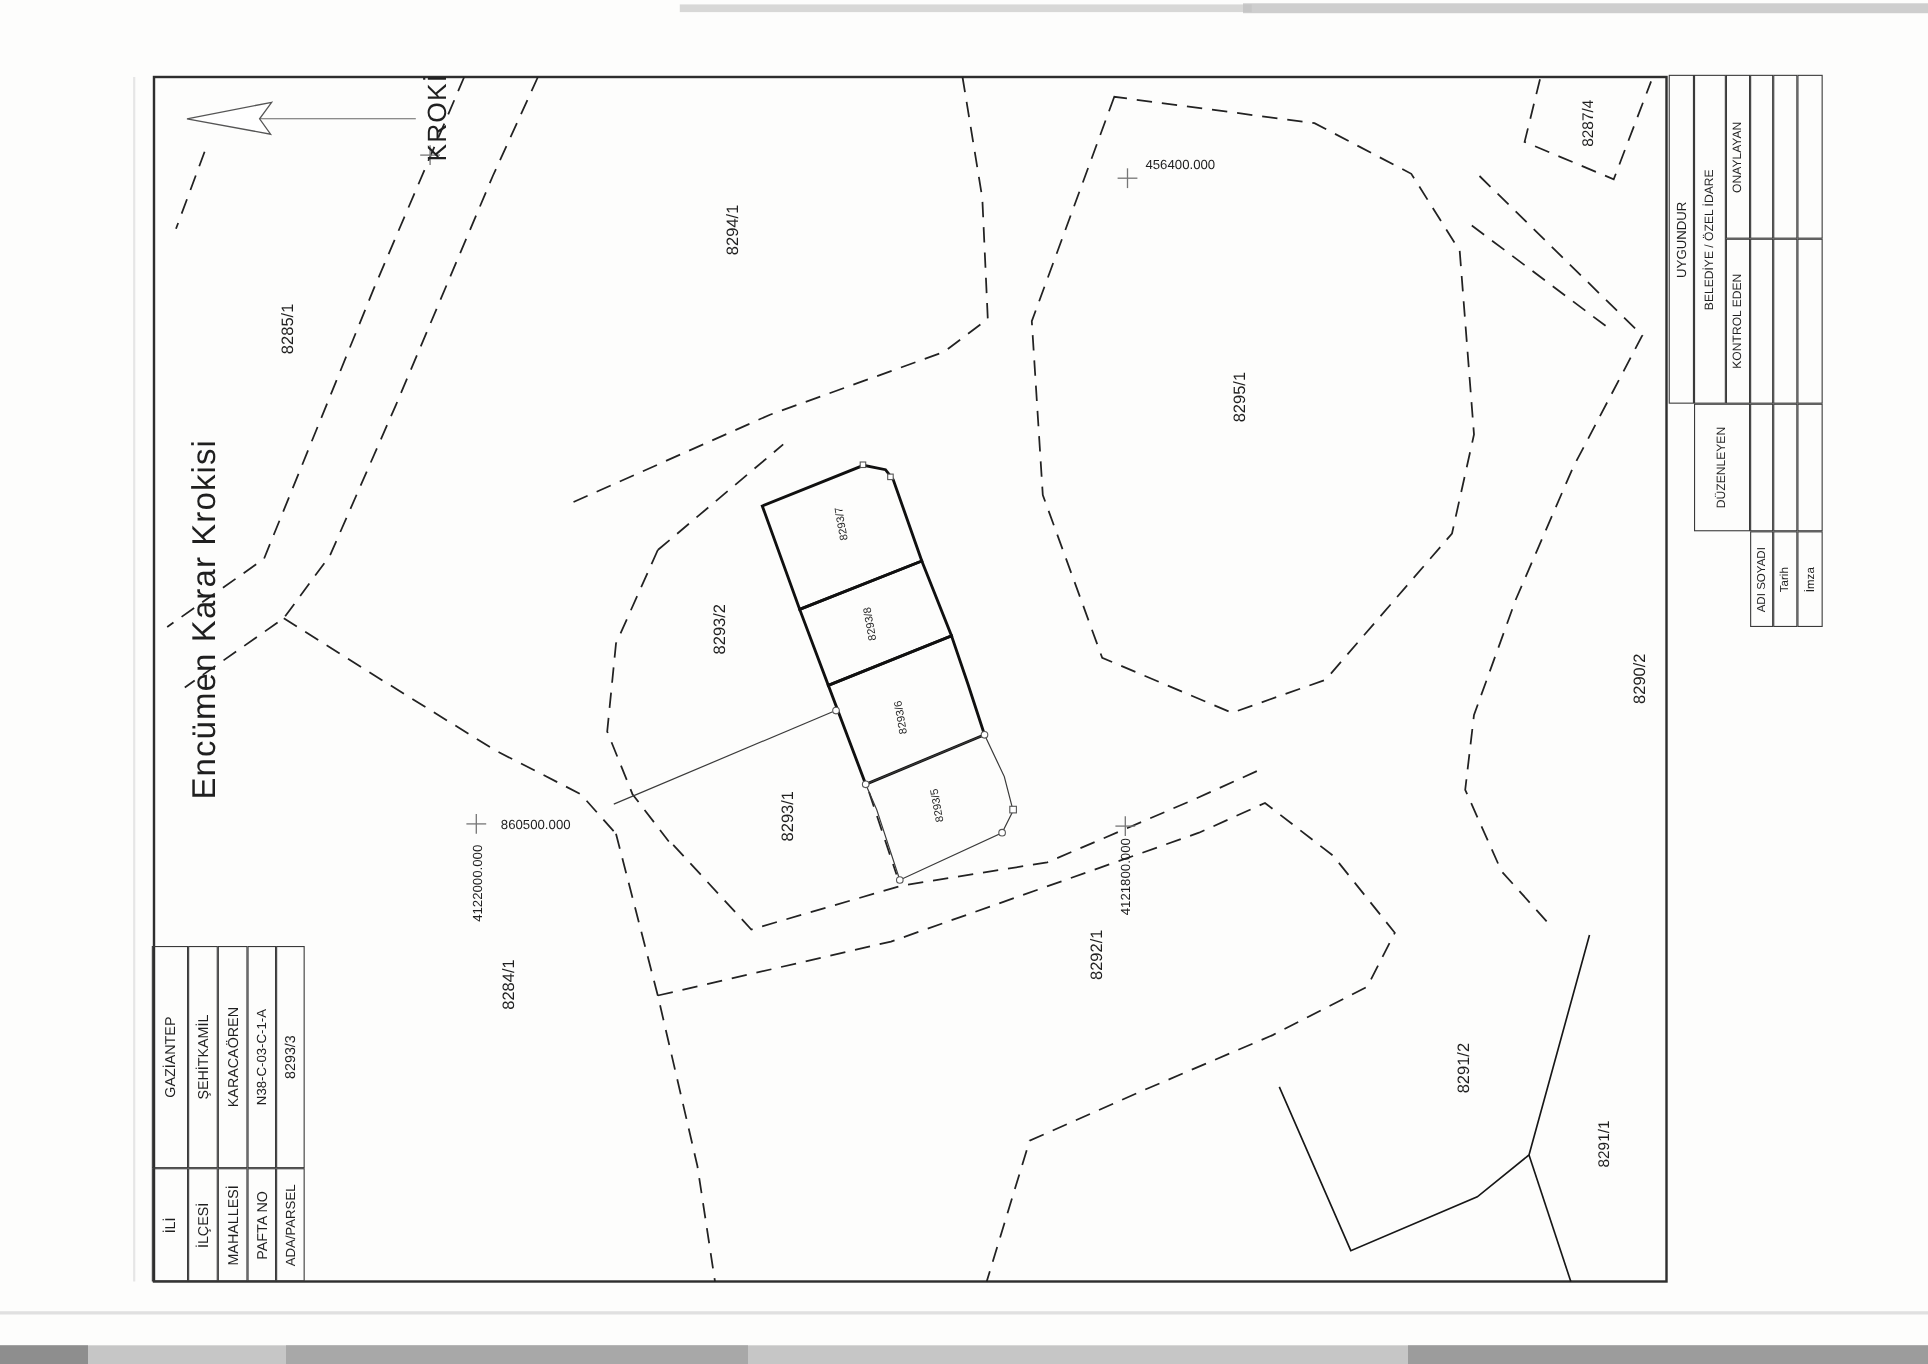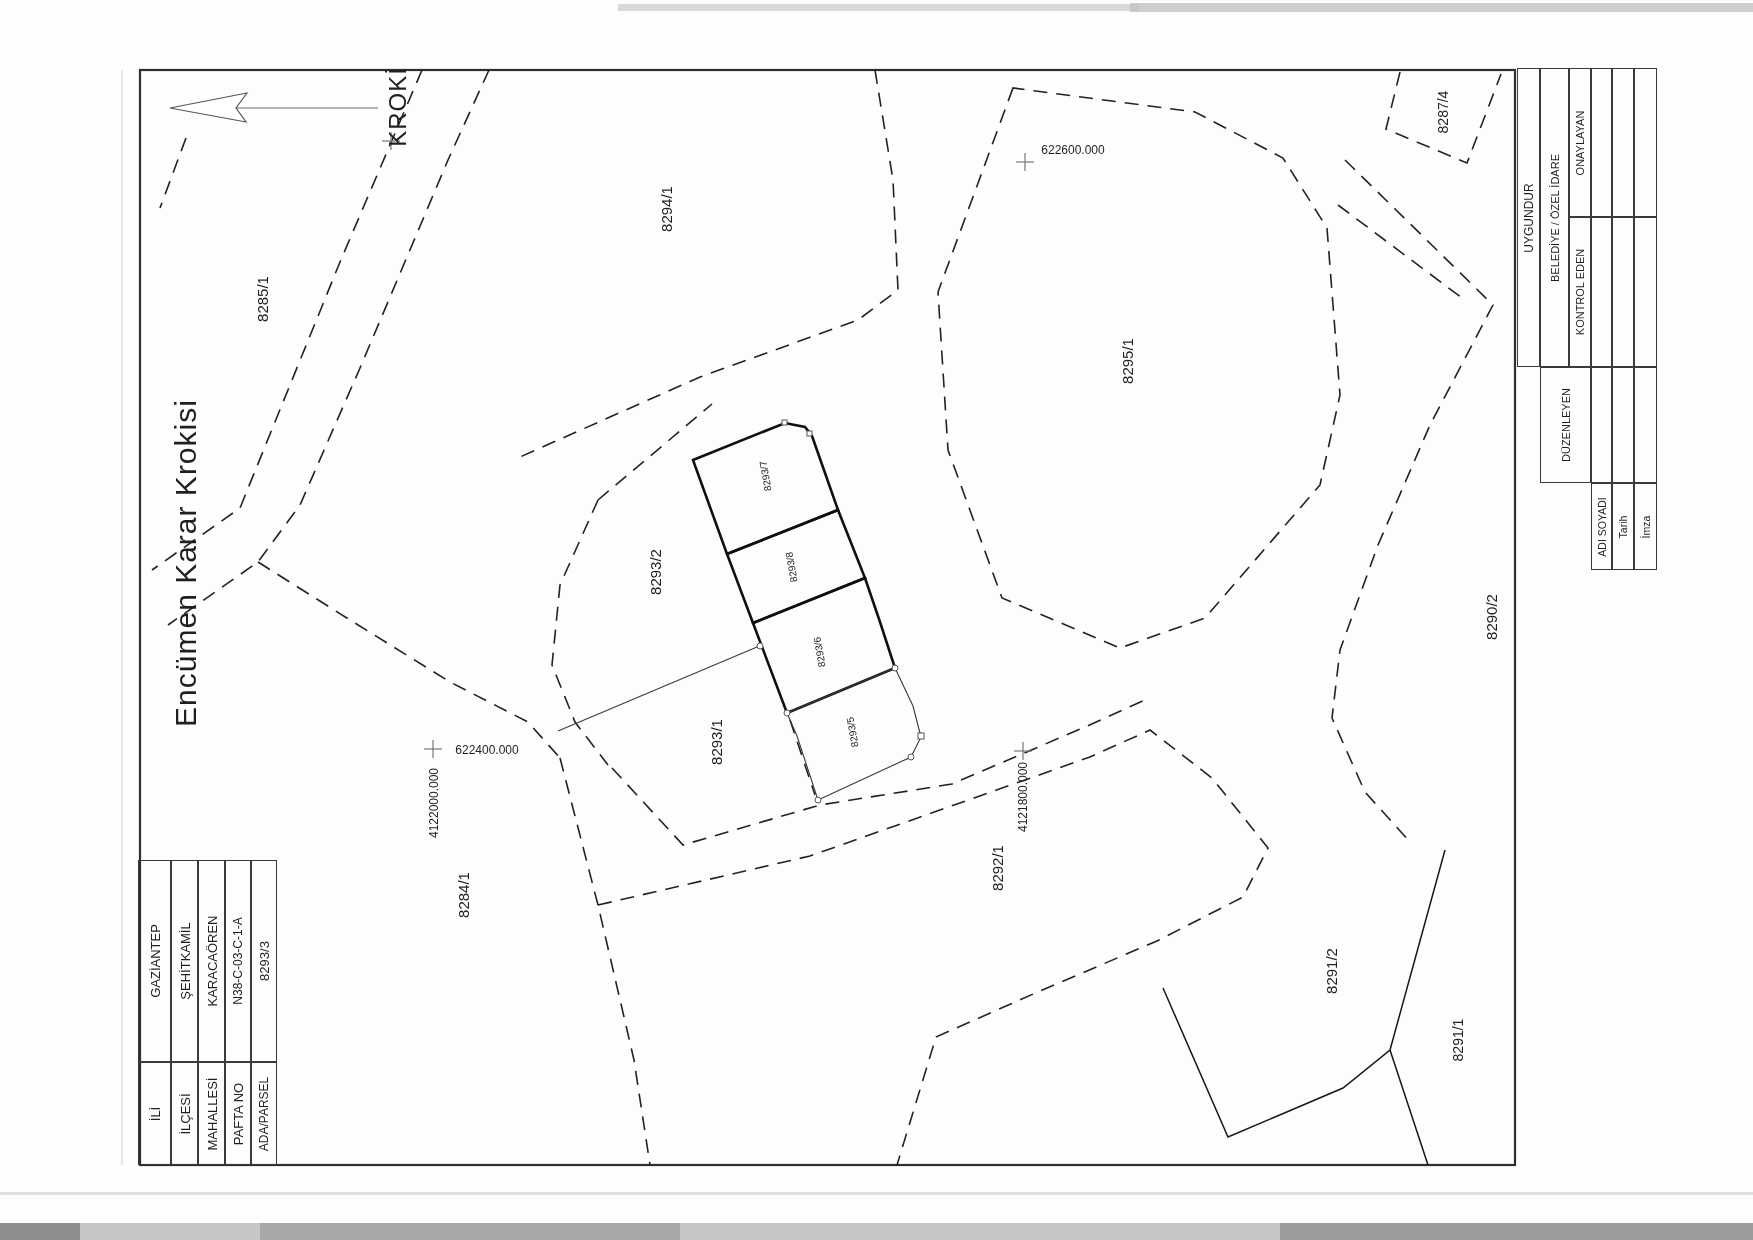--- a/index.html
+++ b/index.html
@@ -108,22 +108,22 @@
   <div class="lbl vt f15" style="left:997px;top:868px">8292/1</div>
   <div class="lbl vt f15" style="left:1331px;top:971px">8291/2</div>
   <div class="lbl vt f14" style="left:1458px;top:1040px">8291/1</div>
   <div class="lbl vt f15" style="left:655px;top:572px">8293/2</div>
   <div class="lbl vt f15" style="left:716px;top:742px">8293/1</div>
   <div class="lbl vt2 f10" style="left:766px;top:476px">8293/7</div>
   <div class="lbl vt2 f10" style="left:792px;top:567px">8293/8</div>
   <div class="lbl vt2 f10" style="left:820px;top:652px">8293/6</div>
   <div class="lbl vt2 f10" style="left:853px;top:732px">8293/5</div>
 
-  <div class="lbl hz f12" style="left:1073px;top:150px">622600.000</div>
-  <div class="lbl hz f12" style="left:487px;top:750px">622400.000</div>
+  <div class="lbl hz f12" style="left:1073px;top:150px">456400.000</div>
+  <div class="lbl hz f12" style="left:487px;top:750px">860500.000</div>
   <div class="lbl vt f12" style="left:434px;top:803px">4122000.000</div>
   <div class="lbl vt f12" style="left:1023px;top:797px">4121800.000</div>
 
   <div>
     <div class="cell" style="left:138px;top:860px;width:33px;height:202px">
         <div class="lbl vt c13">GAZİANTEP</div>
       </div>
     <div class="cell" style="left:138px;top:1062px;width:33px;height:103px">
         <div class="lbl vt c13">İLİ</div>
       </div>

